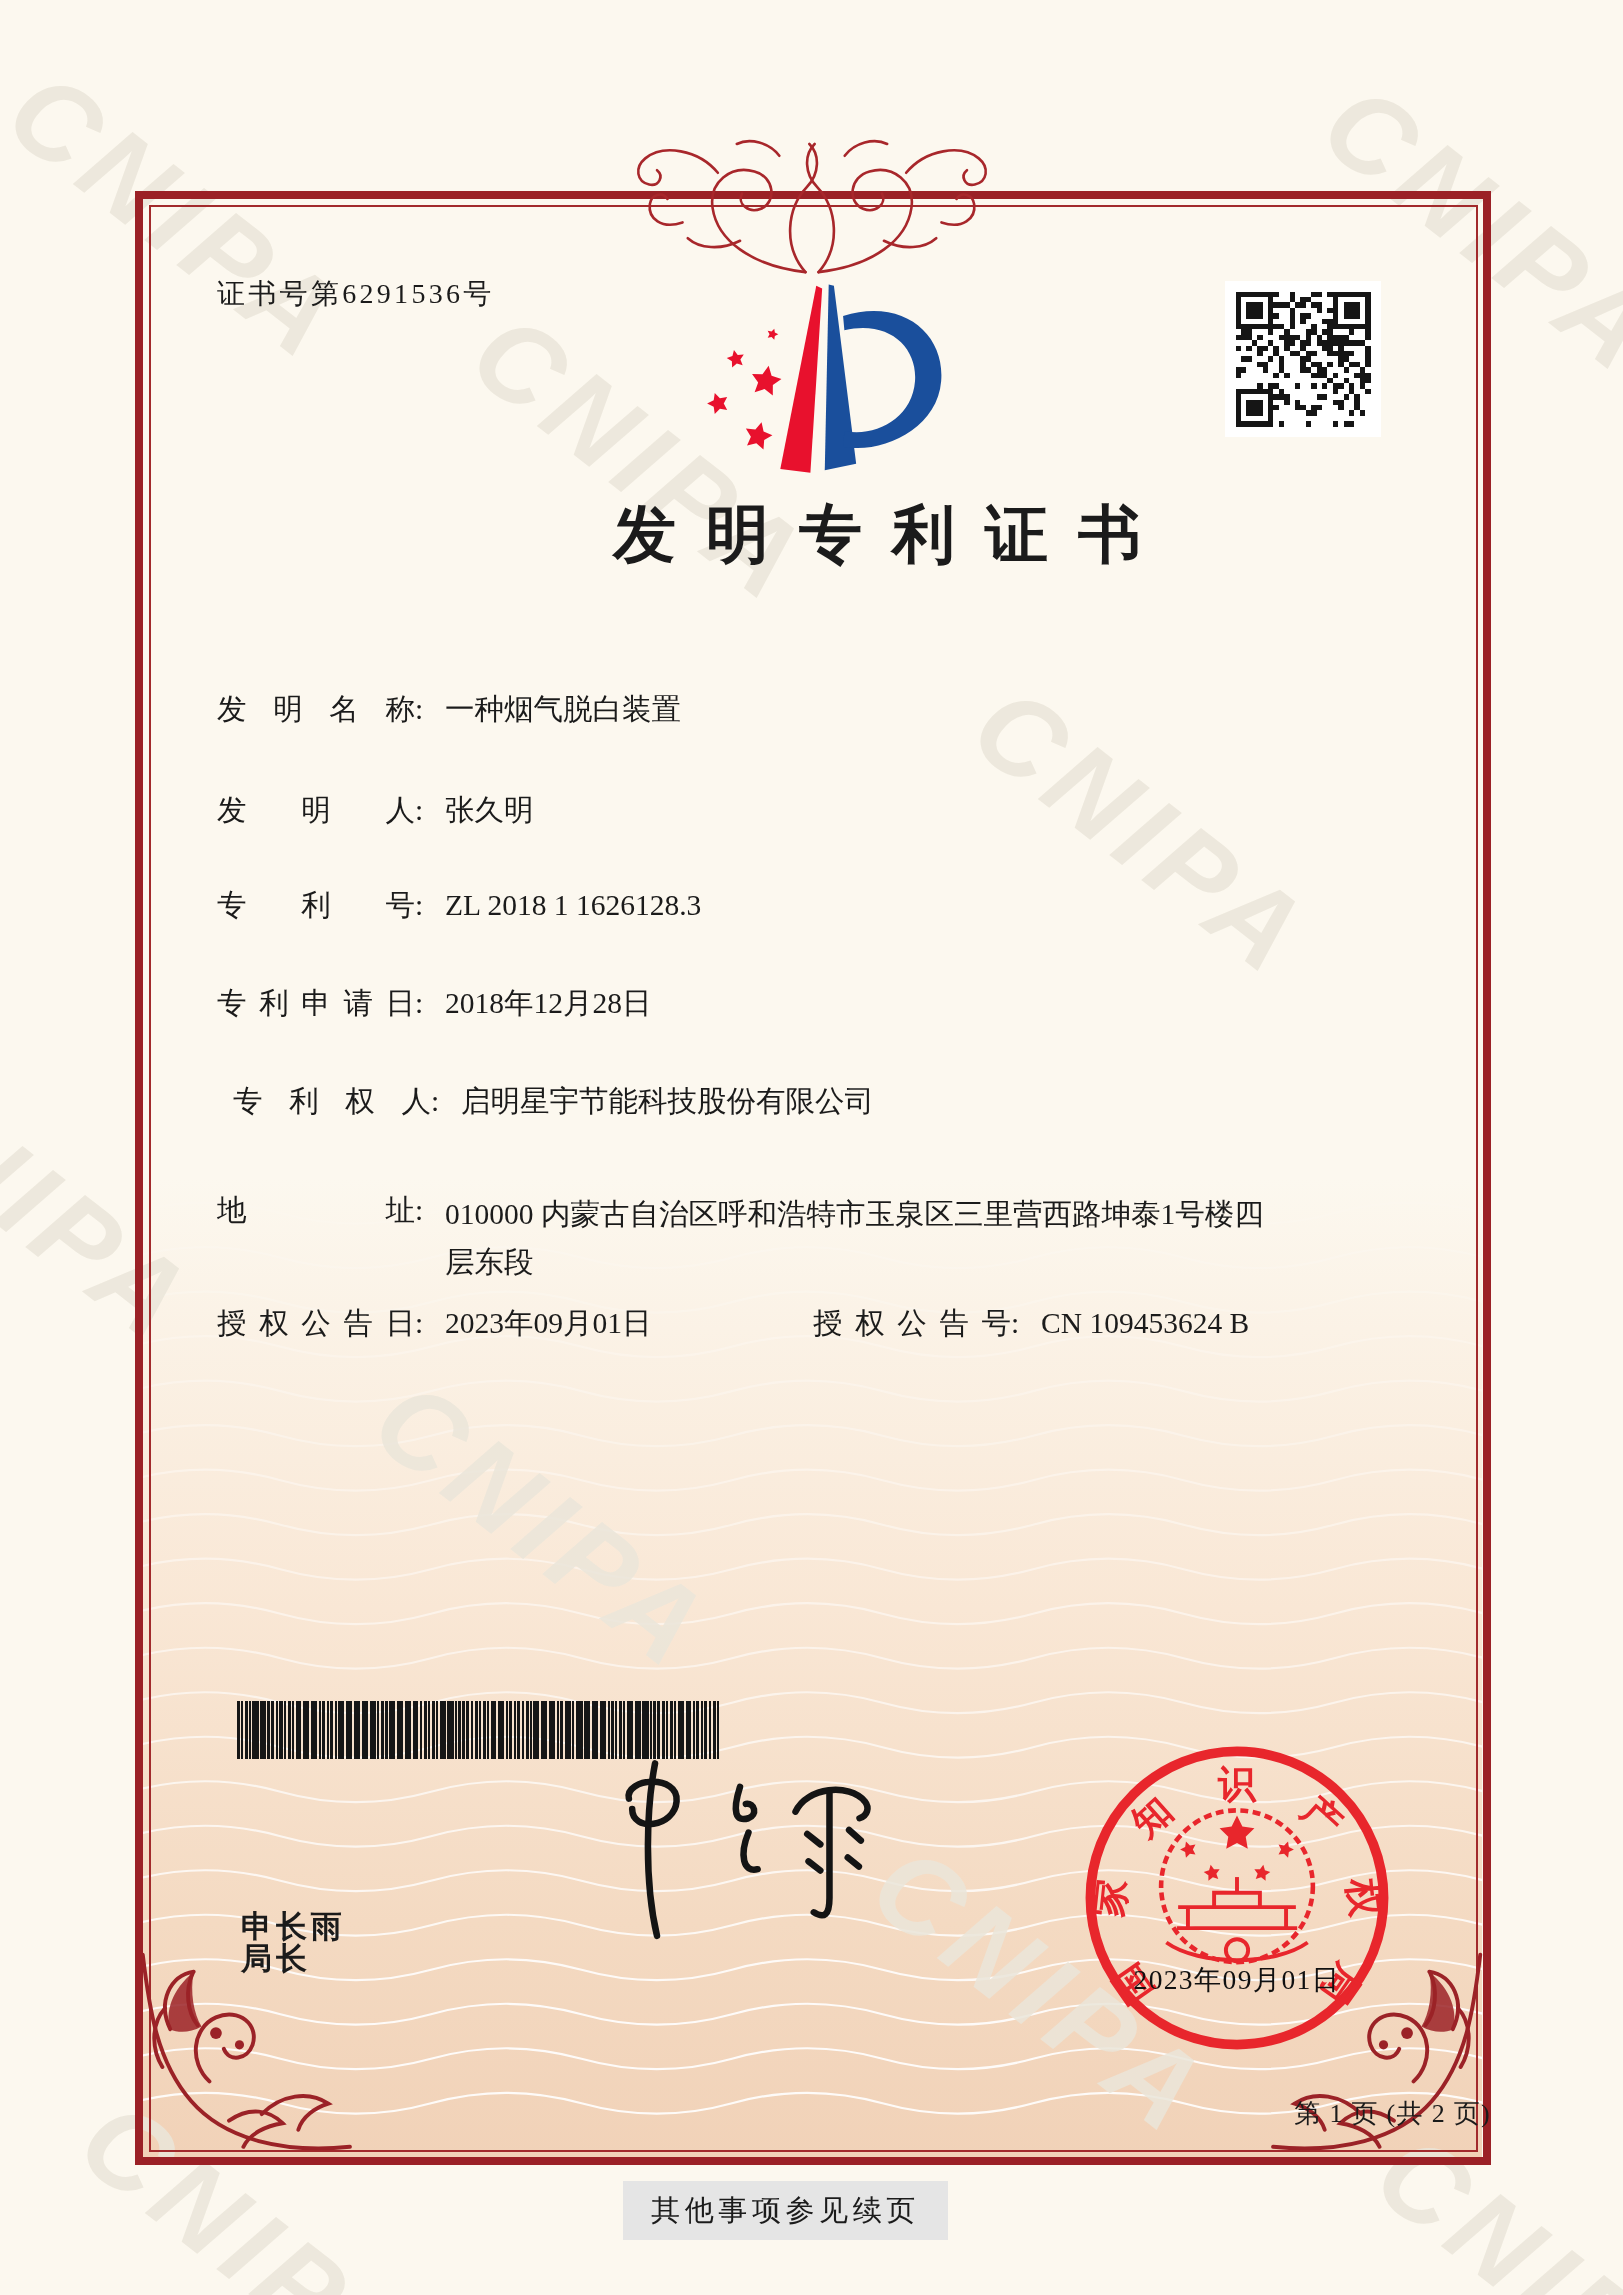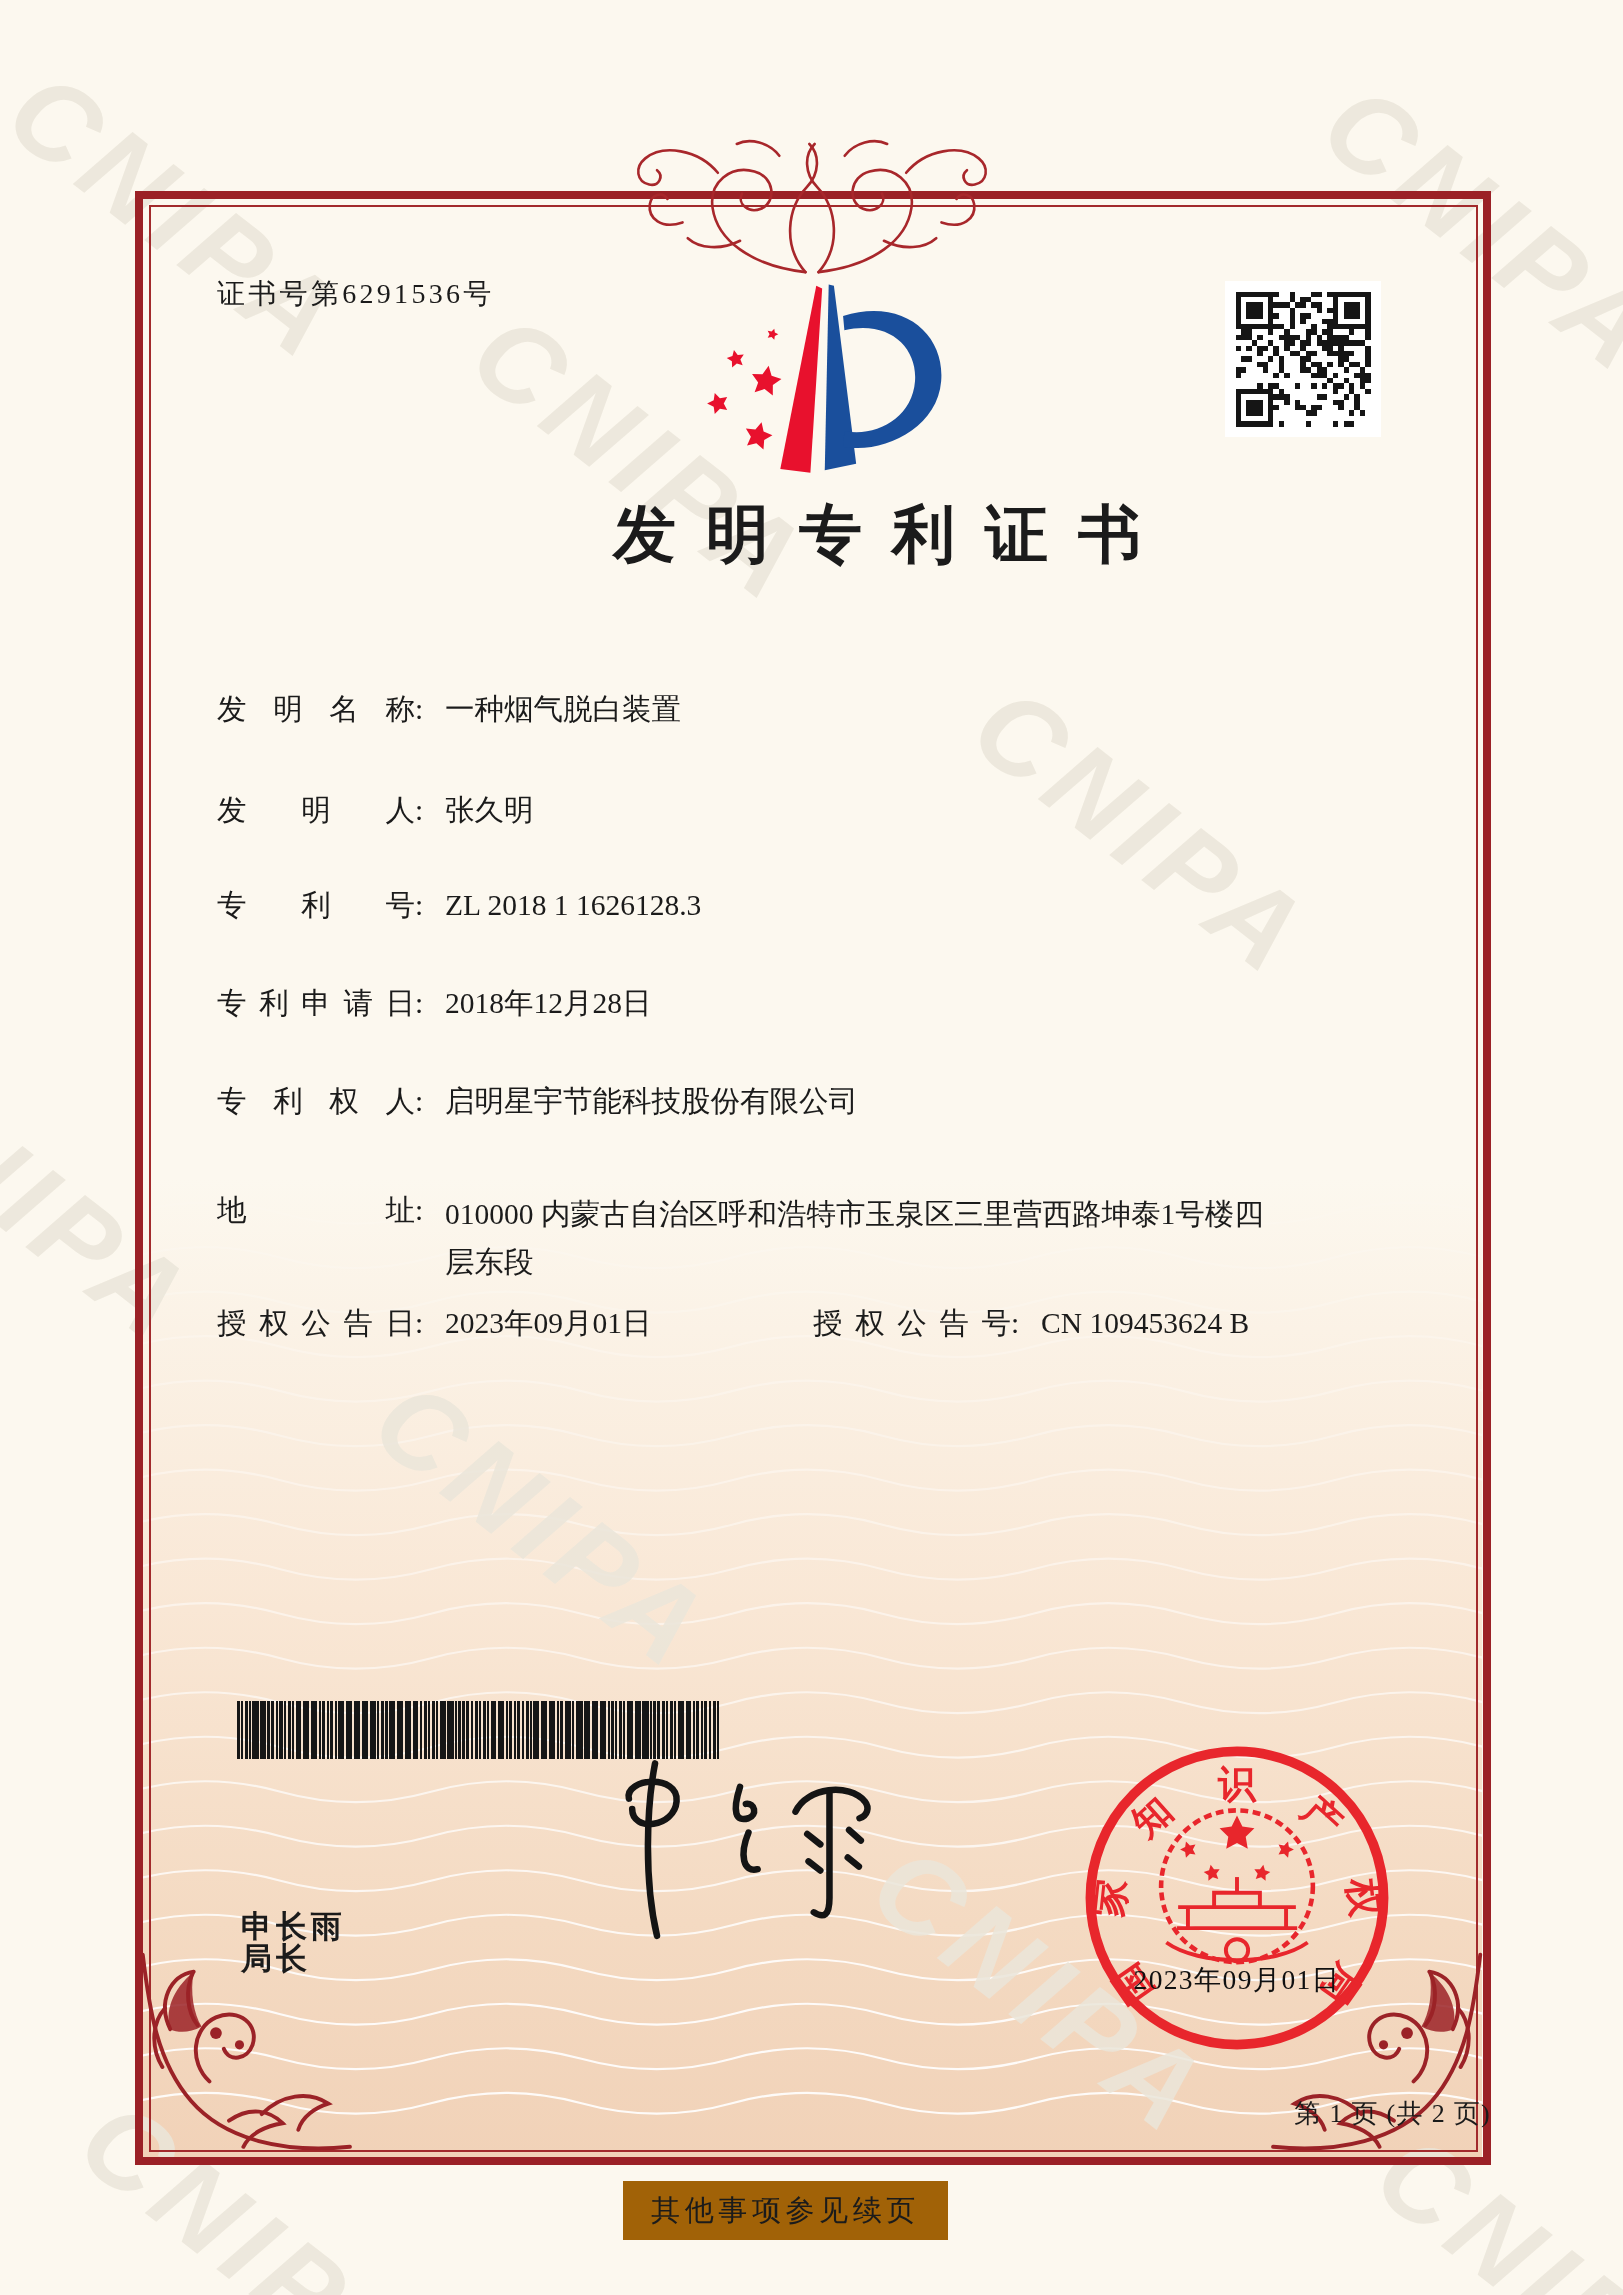--- a/index.html
+++ b/index.html
@@ -58,21 +58,21 @@
       repeating-linear-gradient(90deg,#161616 0 2.6px,transparent 2.6px 8.5px),
       repeating-linear-gradient(90deg,#161616 0 1.3px,transparent 1.3px 15px);}
   .signer-title{left:241px;top:1938px;font-size:31px;font-weight:bold;
       font-family:"Liberation Sans","DejaVu Sans",sans-serif;letter-spacing:3.9px;}
   .signer-name{left:241px;top:1906px;font-size:31px;font-weight:bold;
       font-family:"Liberation Sans","DejaVu Sans",sans-serif;letter-spacing:3.9px;}
   .seal-date{left:1080px;top:1962px;width:314px;text-align:center;font-size:27.5px;
       letter-spacing:1.3px;z-index:7;color:#111;}
   .page-info{left:135px;top:2096px;width:1356px;text-align:right;font-size:26px;
       letter-spacing:1.3px;}
-  .footer-box{left:623px;top:2181px;width:325px;height:59px;background:#a16207;
+  .footer-box{left:623px;top:2181px;width:325px;height:59px;background:#e5e5e5;
       display:flex;align-items:center;justify-content:center;font-size:29px;
       letter-spacing:4.6px;z-index:6;}
 </style>
 </head>
 <body>
 
 <div class="abs frame-fill"></div>
 <svg id="waves" class="abs" width="1339" height="1957" viewBox="0 0 2046 2990">
     <path d="M-20 1480 q115,-32 230,0 q115,32 230,0 q115,-32 230,0 q115,32 230,0 q115,-32 230,0 q115,32 230,0 q115,-32 230,0 q115,32 230,0 q115,-32 230,0 q115,32 230,0" fill="none" stroke="#ffffff" stroke-width="3.4" opacity="0.06"></path>
     <path d="M-20 1548 q115,-32 230,0 q115,32 230,0 q115,-32 230,0 q115,32 230,0 q115,-32 230,0 q115,32 230,0 q115,-32 230,0 q115,32 230,0 q115,-32 230,0 q115,32 230,0" fill="none" stroke="#ffffff" stroke-width="3.4" opacity="0.10"></path>
@@ -816,21 +816,21 @@
 </div>
 <div class="abs content frow" style="top:790px;">
   <span class="flabel">发明人</span><span class="fcolon">:</span><span class="fvalue">张久明</span>
 </div>
 <div class="abs content frow" style="top:885px;">
   <span class="flabel">专利号</span><span class="fcolon">:</span><span class="fvalue">ZL 2018 1 1626128.3</span>
 </div>
 <div class="abs content frow" style="top:983px;">
   <span class="flabel">专利申请日</span><span class="fcolon">:</span><span class="fvalue">2018年12月28日</span>
 </div>
-<div class="abs content frow" style="top:1081px;">
+<div class="abs content frow" style="top:1081px;margin-left:16px;">
   <span class="flabel">专利权人</span><span class="fcolon">:</span><span class="fvalue">启明星宇节能科技股份有限公司</span>
 </div>
 <div class="abs content frow" style="top:1190px;">
   <span class="flabel">地址</span><span class="fcolon">:</span><span class="fvalue fvalue-wrap">010000 内蒙古自治区呼和浩特市玉泉区三里营西路坤泰1号楼四层东段</span>
 </div>
 <div class="abs content frow" style="top:1283px;margin-top:20px;">
   <span class="flabel">授权公告日</span><span class="fcolon">:</span><span class="fvalue">2023年09月01日</span>
   <span class="fgroup2">
     <span class="flabel">授权公告号</span><span class="fcolon">:</span><span class="fvalue">CN 109453624 B</span>
   </span>

